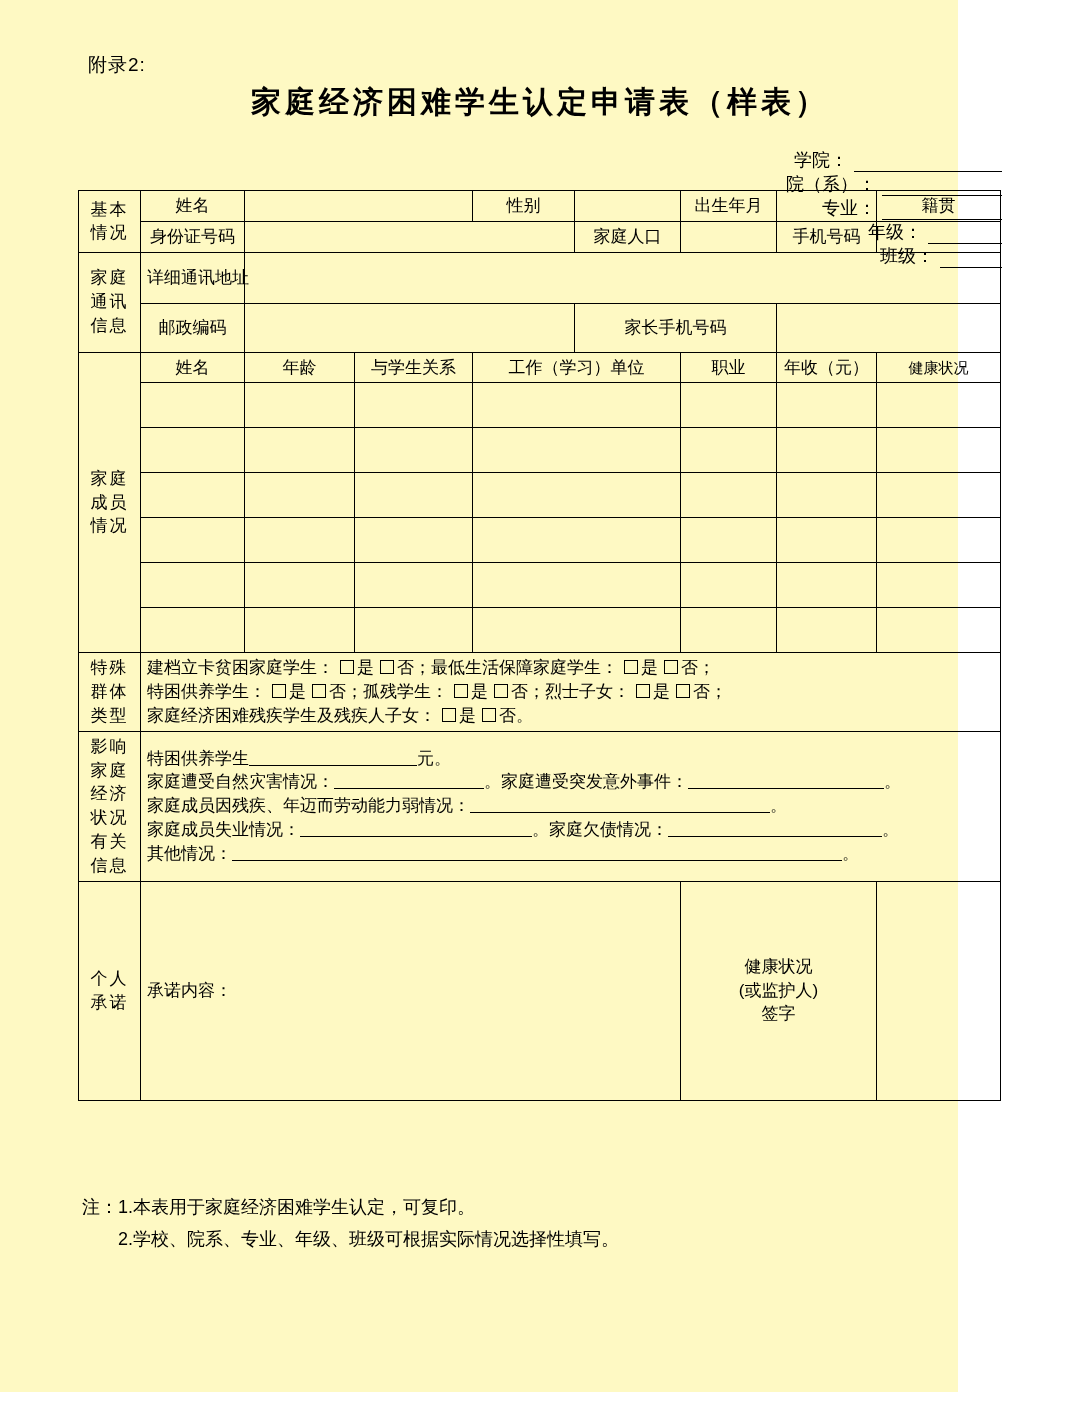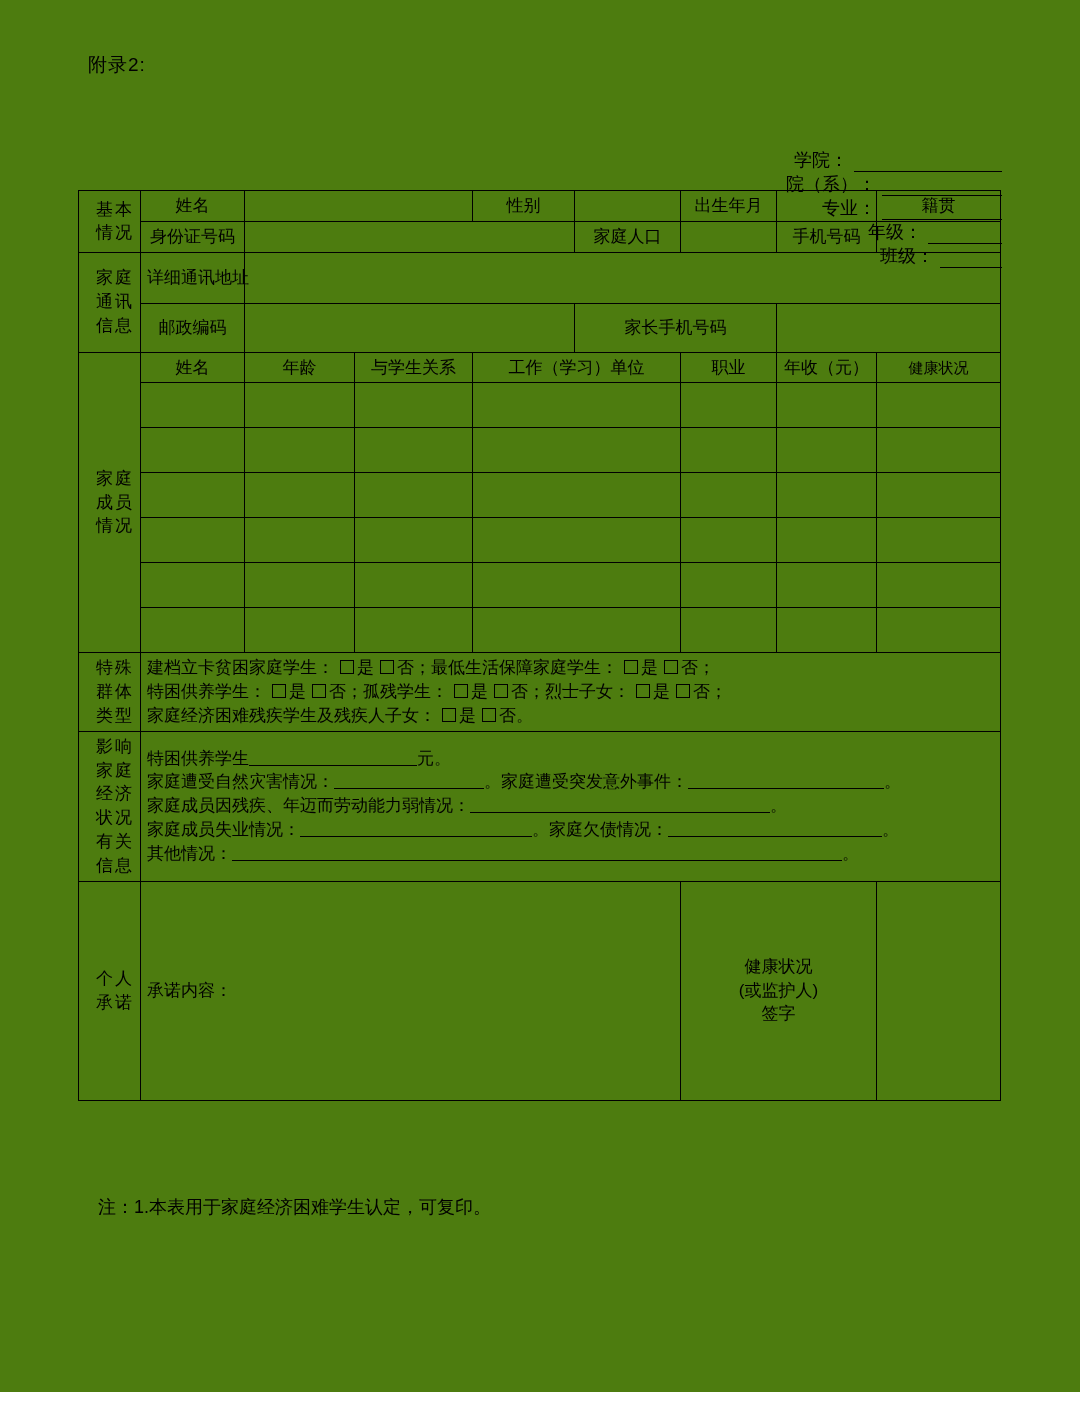--- a/index.html
+++ b/index.html
@@ -11,23 +11,23 @@
     width: 1080px;
     height: 1402px;
     font-family: "Liberation Sans", sans-serif;
     color: #000;
     position: relative;
     overflow: hidden;
   }
   .page {
     position: absolute;
     left: 0; top: 0;
-    width: 1080px;
+    width: 958px;
     height: 1402px;
-    background: #4d7c0f;
+    background: #fef9c3;
   }
   .appendix-label {
     position: absolute;
     left: 88px;
     top: 52px;
     font-size: 19px;
     letter-spacing: 1px;
   }
   .doc-title {
     position: absolute;
@@ -74,21 +74,21 @@
     table-layout: fixed;
   }
   table.form td {
     border: 1.6px solid #000;
     font-size: 17px;
     padding: 3px 6px;
     vertical-align: middle;
     line-height: 1.4;
   }
   .vlabel {
-    text-align: right;
+    text-align: center;
     font-weight: normal;
     letter-spacing: 2px;
     width: 62px;
     font-size: 17px;
   }
   .vlabel span { display: block; }
   .ctr { text-align: center; }
   .lbl-cell { text-align: center; white-space: nowrap; }
   .empty-row td { height: 38px; }
   .special-cell {
@@ -135,38 +135,39 @@
     line-height: 1.6;
   }
   .notes {
     position: absolute;
     left: 82px;
     top: 1192px;
     width: 940px;
     font-size: 18px;
     line-height: 1.75;
   }
-  .notes .n-row { display: block; margin-left: 16px; }
+  .notes .n-row { display: block; }
   .notes .indent { padding-left: 36px; }
   .bottombar {
     position: absolute;
     left: 0;
     bottom: 0;
     width: 1080px;
     height: 10px;
     background: #ffffff;
   }
 </style>
 </head>
 <body>
 
 <div class="page">
 
   <div class="appendix-label">附录2:</div>
 
+  <div class="doc-title">家庭经济困难学生认定申请表（样表）</div>
 
   <div class="header-line">
     <span class="fld">
       <span>学院：</span>
       <span class="blank b-long"></span>
     </span>
     <span class="fld">
       <span>院（系）：</span>
       <span class="blank b-mid"></span>
     </span>
@@ -370,16 +371,19 @@
       </td>
       <td></td>
     </tr>
   </tbody>
     </table>
 
   <div class="notes">
     <div class="n-row">
       <span>注：</span><span>1.本表用于家庭经济困难学生认定，可复印。</span>
     </div>
+    <div class="n-row indent">
+      <span>2.学校、院系、专业、年级、班级可根据实际情况选择性填写。</span>
+    </div>
   </div>
 
   <div class="bottombar"></div>
 </div>
 
 </body></html>

